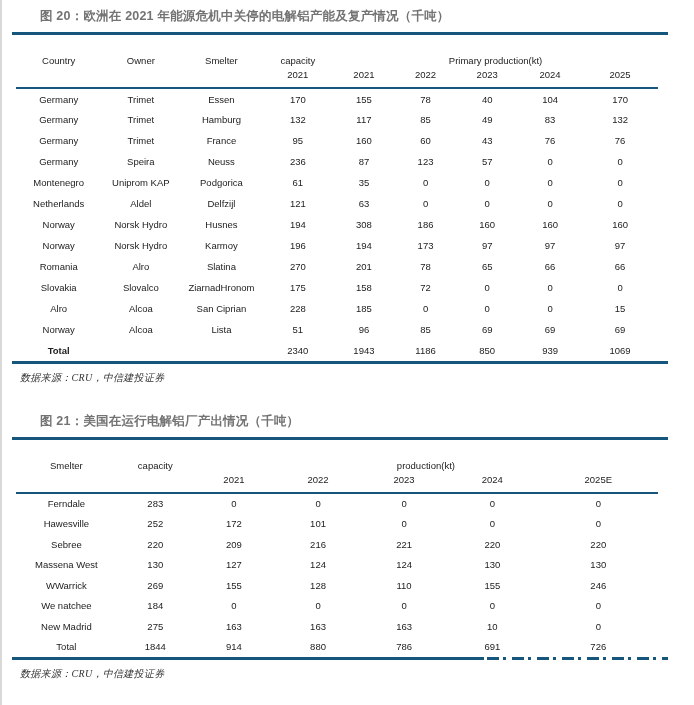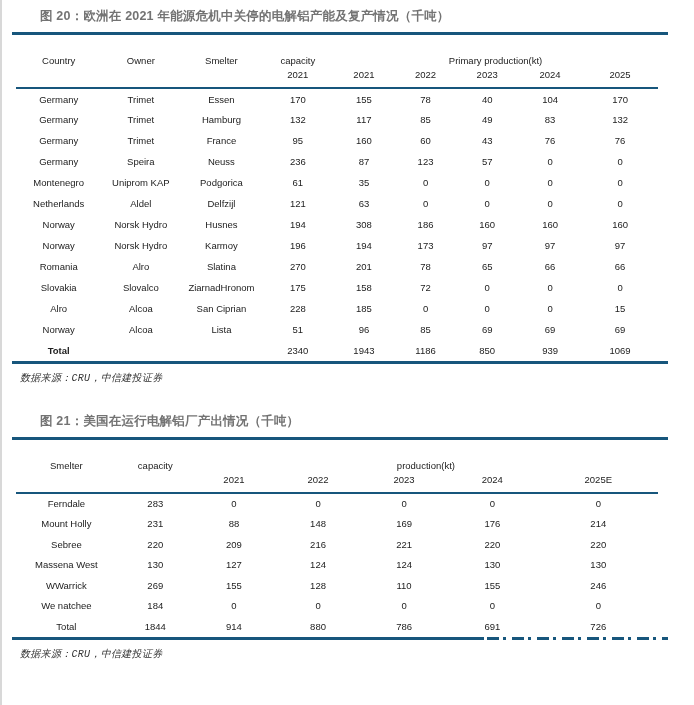--- a/index.html
+++ b/index.html
@@ -30,21 +30,21 @@
   .t1 tfoot td:first-child { font-weight:bold; }
   .tbl-rule-bottom { height:3px; background:#17567C; margin-left:-8px; width:656px; }
   .tbl-rule-bottom.dash-right {
     background:none;
     background-image:
       linear-gradient(90deg, #17567C 0 72%, rgba(0,0,0,0) 72%),
       repeating-linear-gradient(90deg, #17567C 0 12px, rgba(0,0,0,0) 12px 16px,
         #17567C 16px 19px, rgba(0,0,0,0) 19px 25px);
   }
   .source {
-    font-family:Liberation Mono, monospace; font-style:italic;
+    font-family:Liberation Serif, serif; font-style:italic;
     font-size:10px; color:#333; padding:7px 0 2px 0; letter-spacing:0.3px;
   }
   .gap { height:10px; }
 </style>
 </head>
 <body>
 
 <div class="page">
 
   <section class="figure">
@@ -272,27 +272,27 @@
           <tr>
             <td>Ferndale</td>
             <td>283</td>
             <td>0</td>
             <td>0</td>
             <td>0</td>
             <td>0</td>
             <td>0</td>
           </tr>
           <tr>
-            <td>Mount Holly</td>
-            <td>231</td>
-            <td>88</td>
-            <td>148</td>
-            <td>169</td>
-            <td>176</td>
-            <td>214</td>
+            <td>Hawesville</td>
+            <td>252</td>
+            <td>172</td>
+            <td>101</td>
+            <td>0</td>
+            <td>0</td>
+            <td>0</td>
           </tr>
           <tr>
             <td>Sebree</td>
             <td>220</td>
             <td>209</td>
             <td>216</td>
             <td>221</td>
             <td>220</td>
             <td>220</td>
           </tr>
@@ -316,20 +316,29 @@
           </tr>
           <tr>
             <td>We natchee</td>
             <td>184</td>
             <td>0</td>
             <td>0</td>
             <td>0</td>
             <td>0</td>
             <td>0</td>
           </tr>
+          <tr>
+            <td>New Madrid</td>
+            <td>275</td>
+            <td>163</td>
+            <td>163</td>
+            <td>163</td>
+            <td>10</td>
+            <td>0</td>
+          </tr>
         </tbody>
       <tfoot>
           <tr>
             <td>Total</td>
             <td>1844</td>
             <td>914</td>
             <td>880</td>
             <td>786</td>
             <td>691</td>
             <td>726</td>

